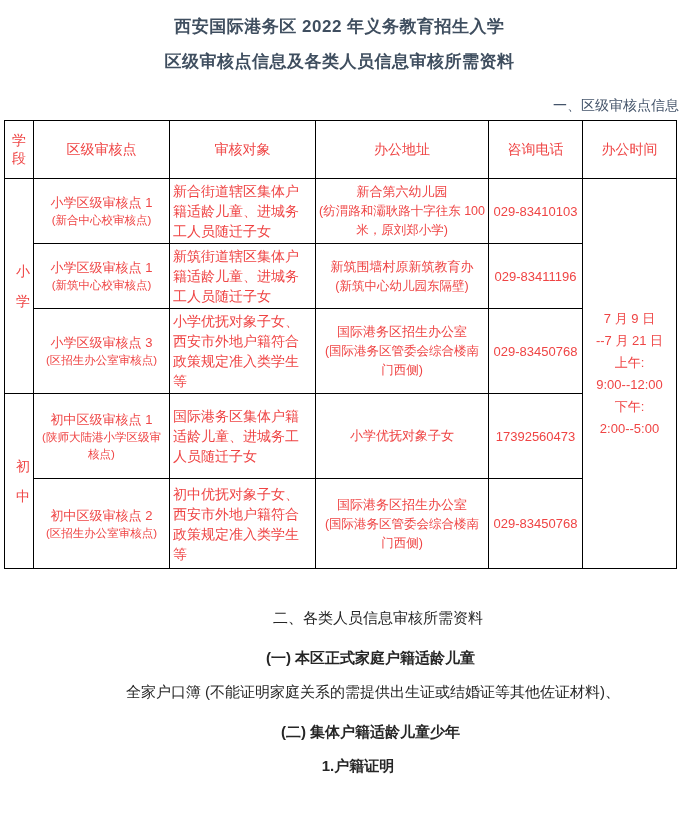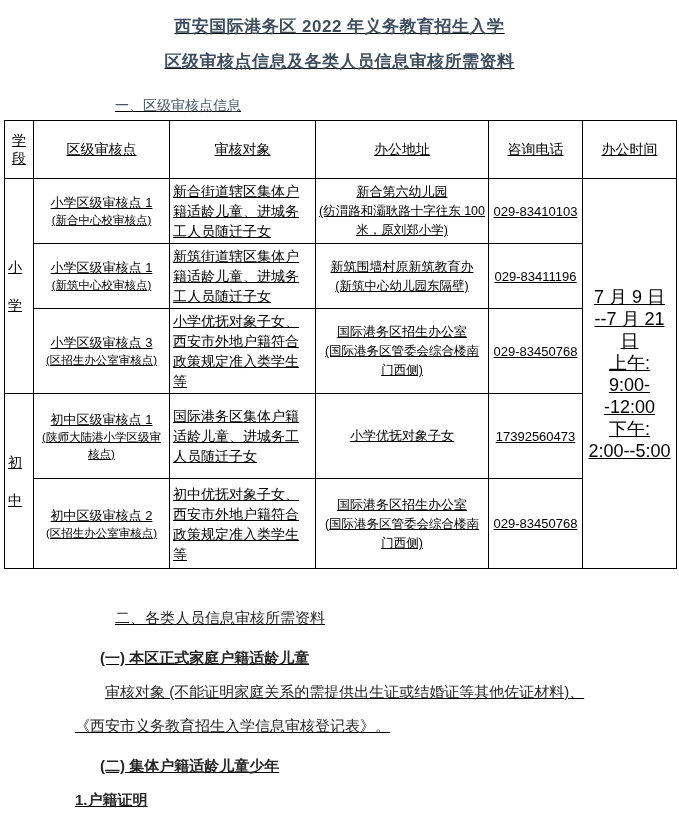--- a/index.html
+++ b/index.html
@@ -1,74 +1,74 @@
 <!DOCTYPE html>
 <html lang="zh"><head>
 <meta charset="utf-8">
 <style>
   html,body{margin:0;padding:0;}
   body{
     width:679px;height:829px;overflow:hidden;background:#ffffff;
     font-family:"Liberation Sans","DejaVu Sans",sans-serif;
     -webkit-font-smoothing:antialiased;
   }
-  .doc{width:679px;height:675px;position:relative;text-decoration:underline;}
+  .doc{width:679px;height:675px;position:relative;}
 
   
   .title-block{padding-top:9px;text-align:center;}
   .title-line{
     font-size:17px;font-weight:bold;color:#3f4e5f;
     line-height:35px;letter-spacing:0.5px;
   }
 
   
   .sec1-heading{
     margin:16px 0 5px 115px;
-    font-size:14px;color:#44546a;font-weight:500;line-height:20px;
+    font-size:14px;color:#44546a;font-weight:500;line-height:20px;text-align:right;
   }
 
   
   table.review{
     border-collapse:collapse;margin-left:4px;
     table-layout:fixed;width:672px;
-    color:#000000;
+    color:#ef4444;
   }
   table.review td,table.review th{
     border:1px solid #000;
     padding:2px 3px;
     vertical-align:middle;
     overflow:hidden;
   }
   th.hdr{font-size:14px;font-weight:normal;text-align:center;}
   td.stage{
-    font-size:14px;text-align:left;line-height:38px;
+    font-size:14px;text-align:right;line-height:30px;
     word-break:break-all;padding:0;
   }
   td.point{text-align:center;}
   .point-name{font-size:13px;line-height:19px;}
   .point-sub{font-size:11.5px;line-height:17px;}
   td.target{font-size:14px;line-height:20px;text-align:left;padding:2px 5px;}
   td.addr{text-align:center;}
   .addr-line1{font-size:13px;line-height:20px;}
   .addr-line2{font-size:12.5px;line-height:19px;}
   td.phone{font-size:13px;text-align:center;}
   td.hours{text-align:center;vertical-align:middle;}
-  .hours-line{font-size:18px;line-height:22px;}
+  .hours-line{font-size:13px;line-height:22px;}
 
   
   tr.hrow{height:58px;}
   tr.r1{height:60px;}
   tr.r2{height:58px;}
   tr.r3{height:57px;padding-left:33px;}
   tr.r4{height:85px;}
   tr.r5{height:90px;}
 
   
   .doc-body{padding:0 38px 0 75px;}
-  .doc-body .line{line-height:34px;font-size:15px;color:#262626;}
+  .doc-body .line{line-height:34px;font-size:15px;color:#262626;text-align:center;}
   .sec2-heading{margin:32px 0 0 40px;color:#44546a;font-size:14.5px;font-weight:500;}
   .sub-heading{margin:6px 0 0 25px;font-weight:bold;color:#1a1a1a;}
   .para-indent{text-indent:2em;}
   .bold-item{font-weight:bold;color:#1a1a1a;}
 </style>
 </head>
 <body>
 
 <div class="doc">
 
@@ -167,20 +167,19 @@
           <div class="addr-line2">(国际港务区管委会综合楼南门西侧)</div>
         </td>
         <td class="phone">029-83450768</td>
       </tr>
     </tbody>
   </table>
 
   <div class="doc-body">
     <div class="line sec2-heading">二、各类人员信息审核所需资料</div>
     <div class="line sub-heading">(一) 本区正式家庭户籍适龄儿童</div>
-    <div class="line para-indent">审核对象 (不能证明家庭关系的需提供出生证或结婚证等其他佐证材料)、</div>
-    <div class="line">《西安市义务教育招生入学信息审核登记表》。</div>
+    <div class="line para-indent">全家户口簿 (不能证明家庭关系的需提供出生证或结婚证等其他佐证材料)、</div>
     <div class="line sub-heading">(二) 集体户籍适龄儿童少年</div>
     <div class="line bold-item">1.户籍证明</div>
 
   </div>
 
 </div>
 
 </body></html>

